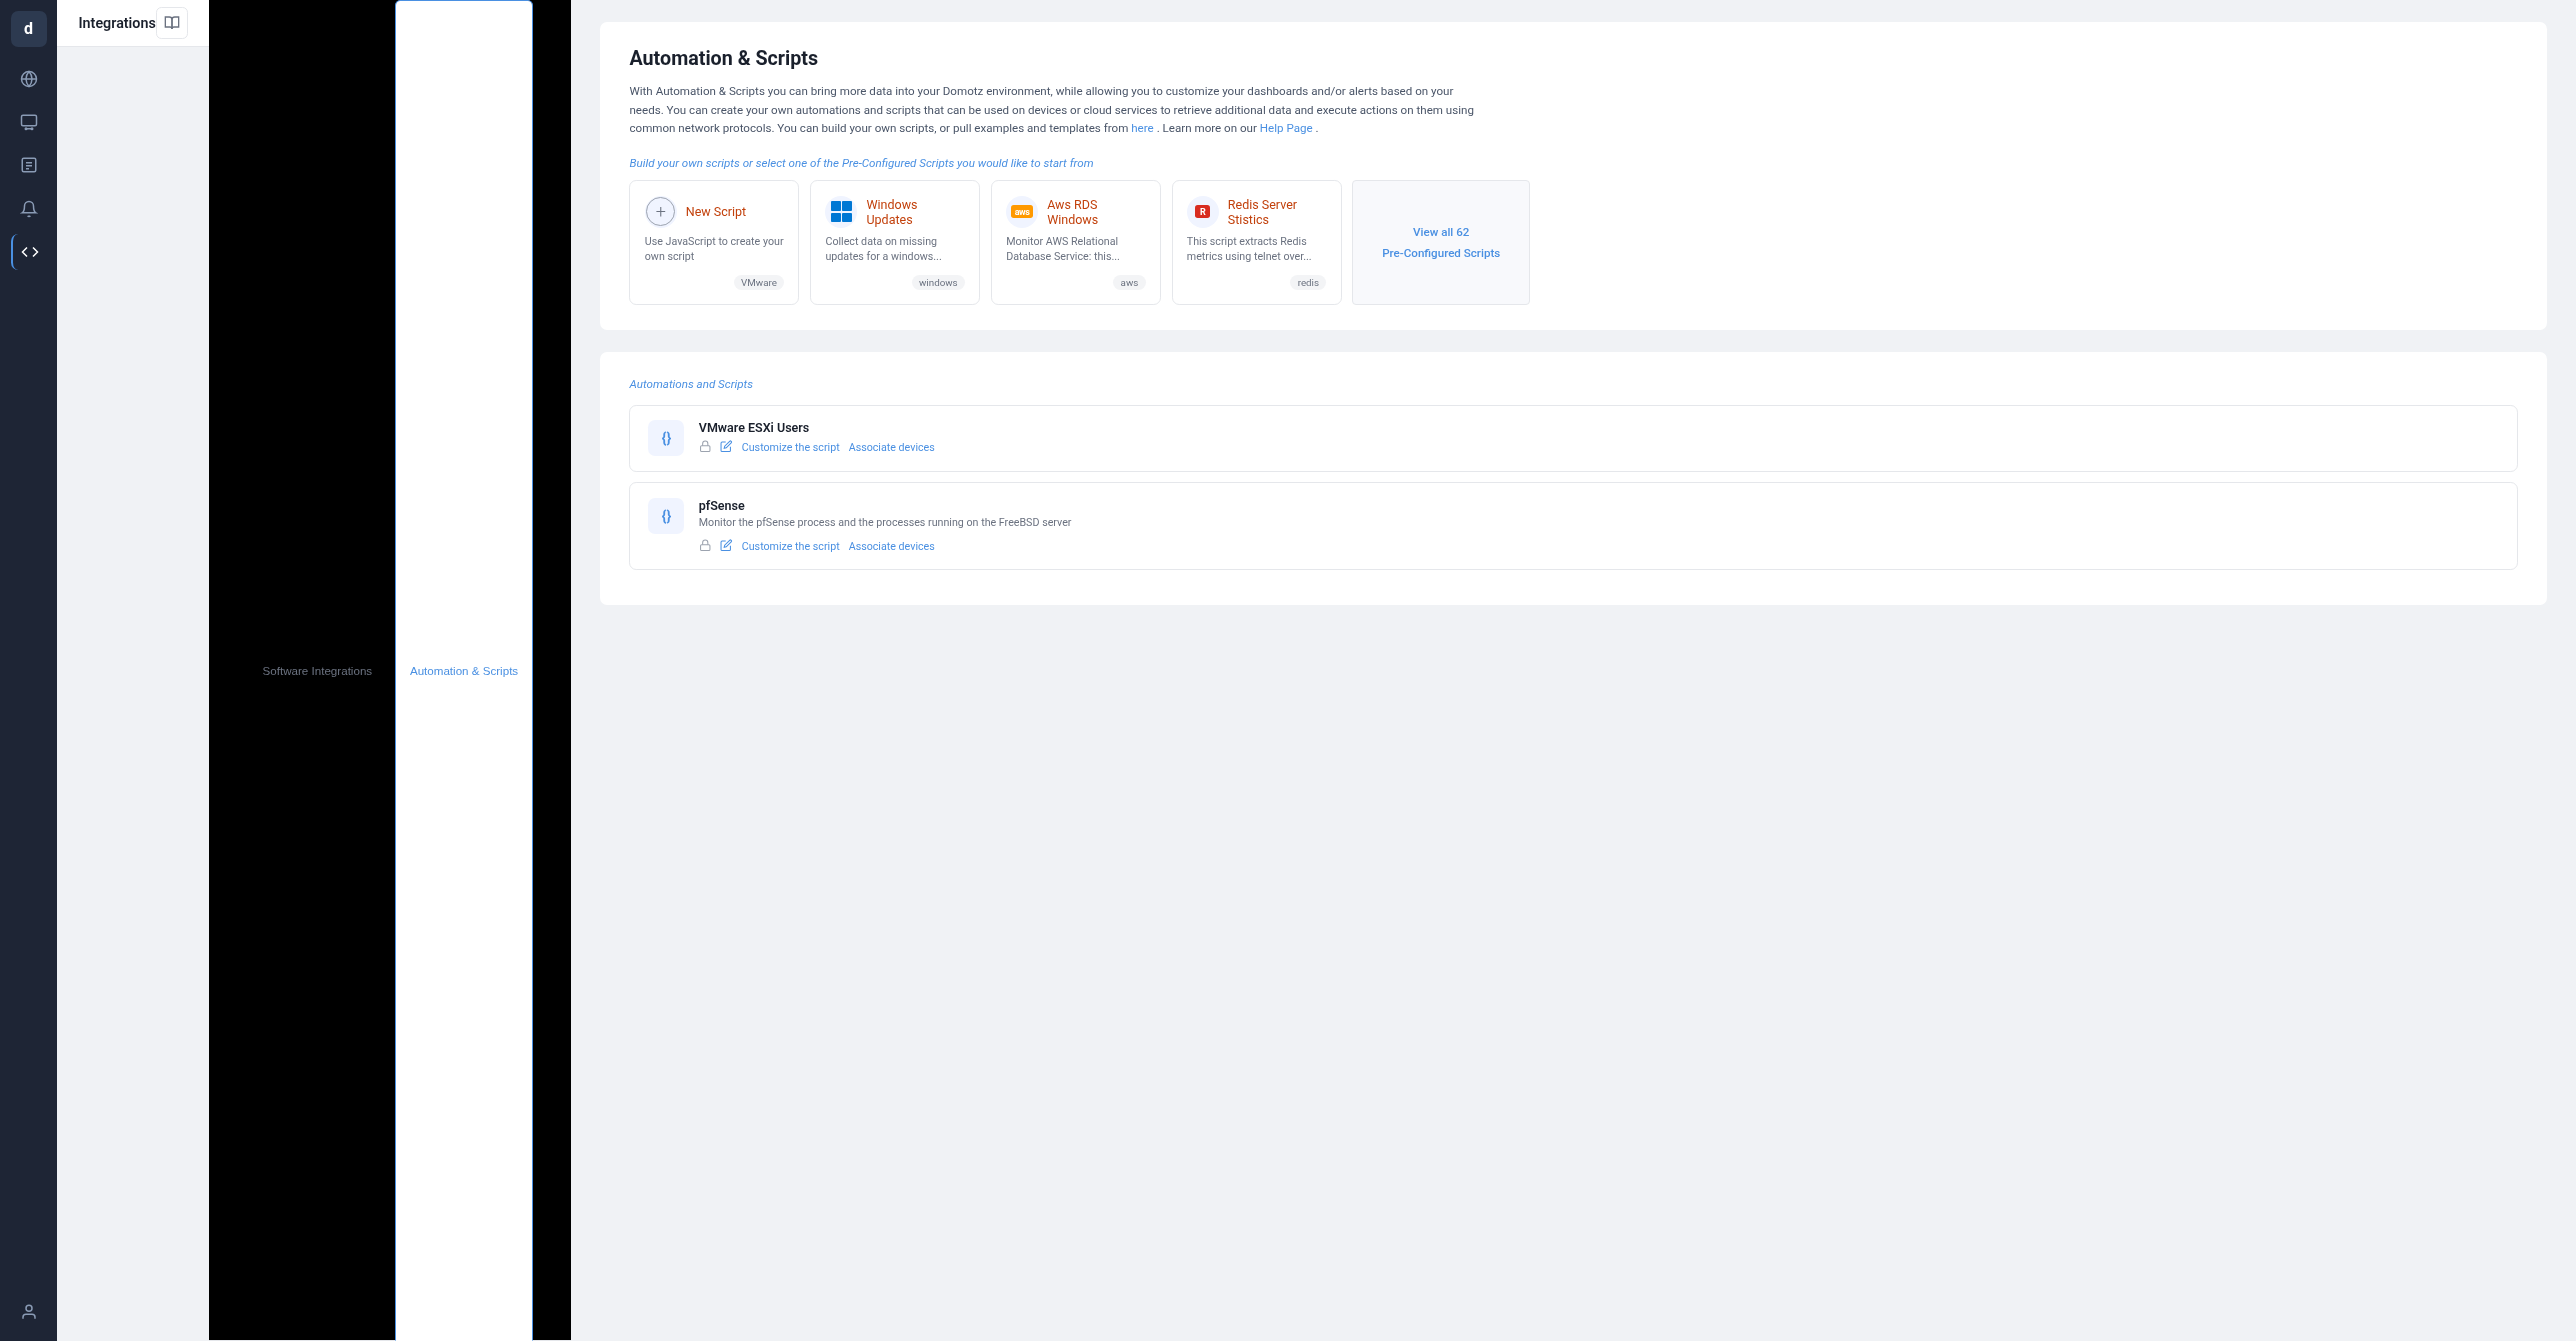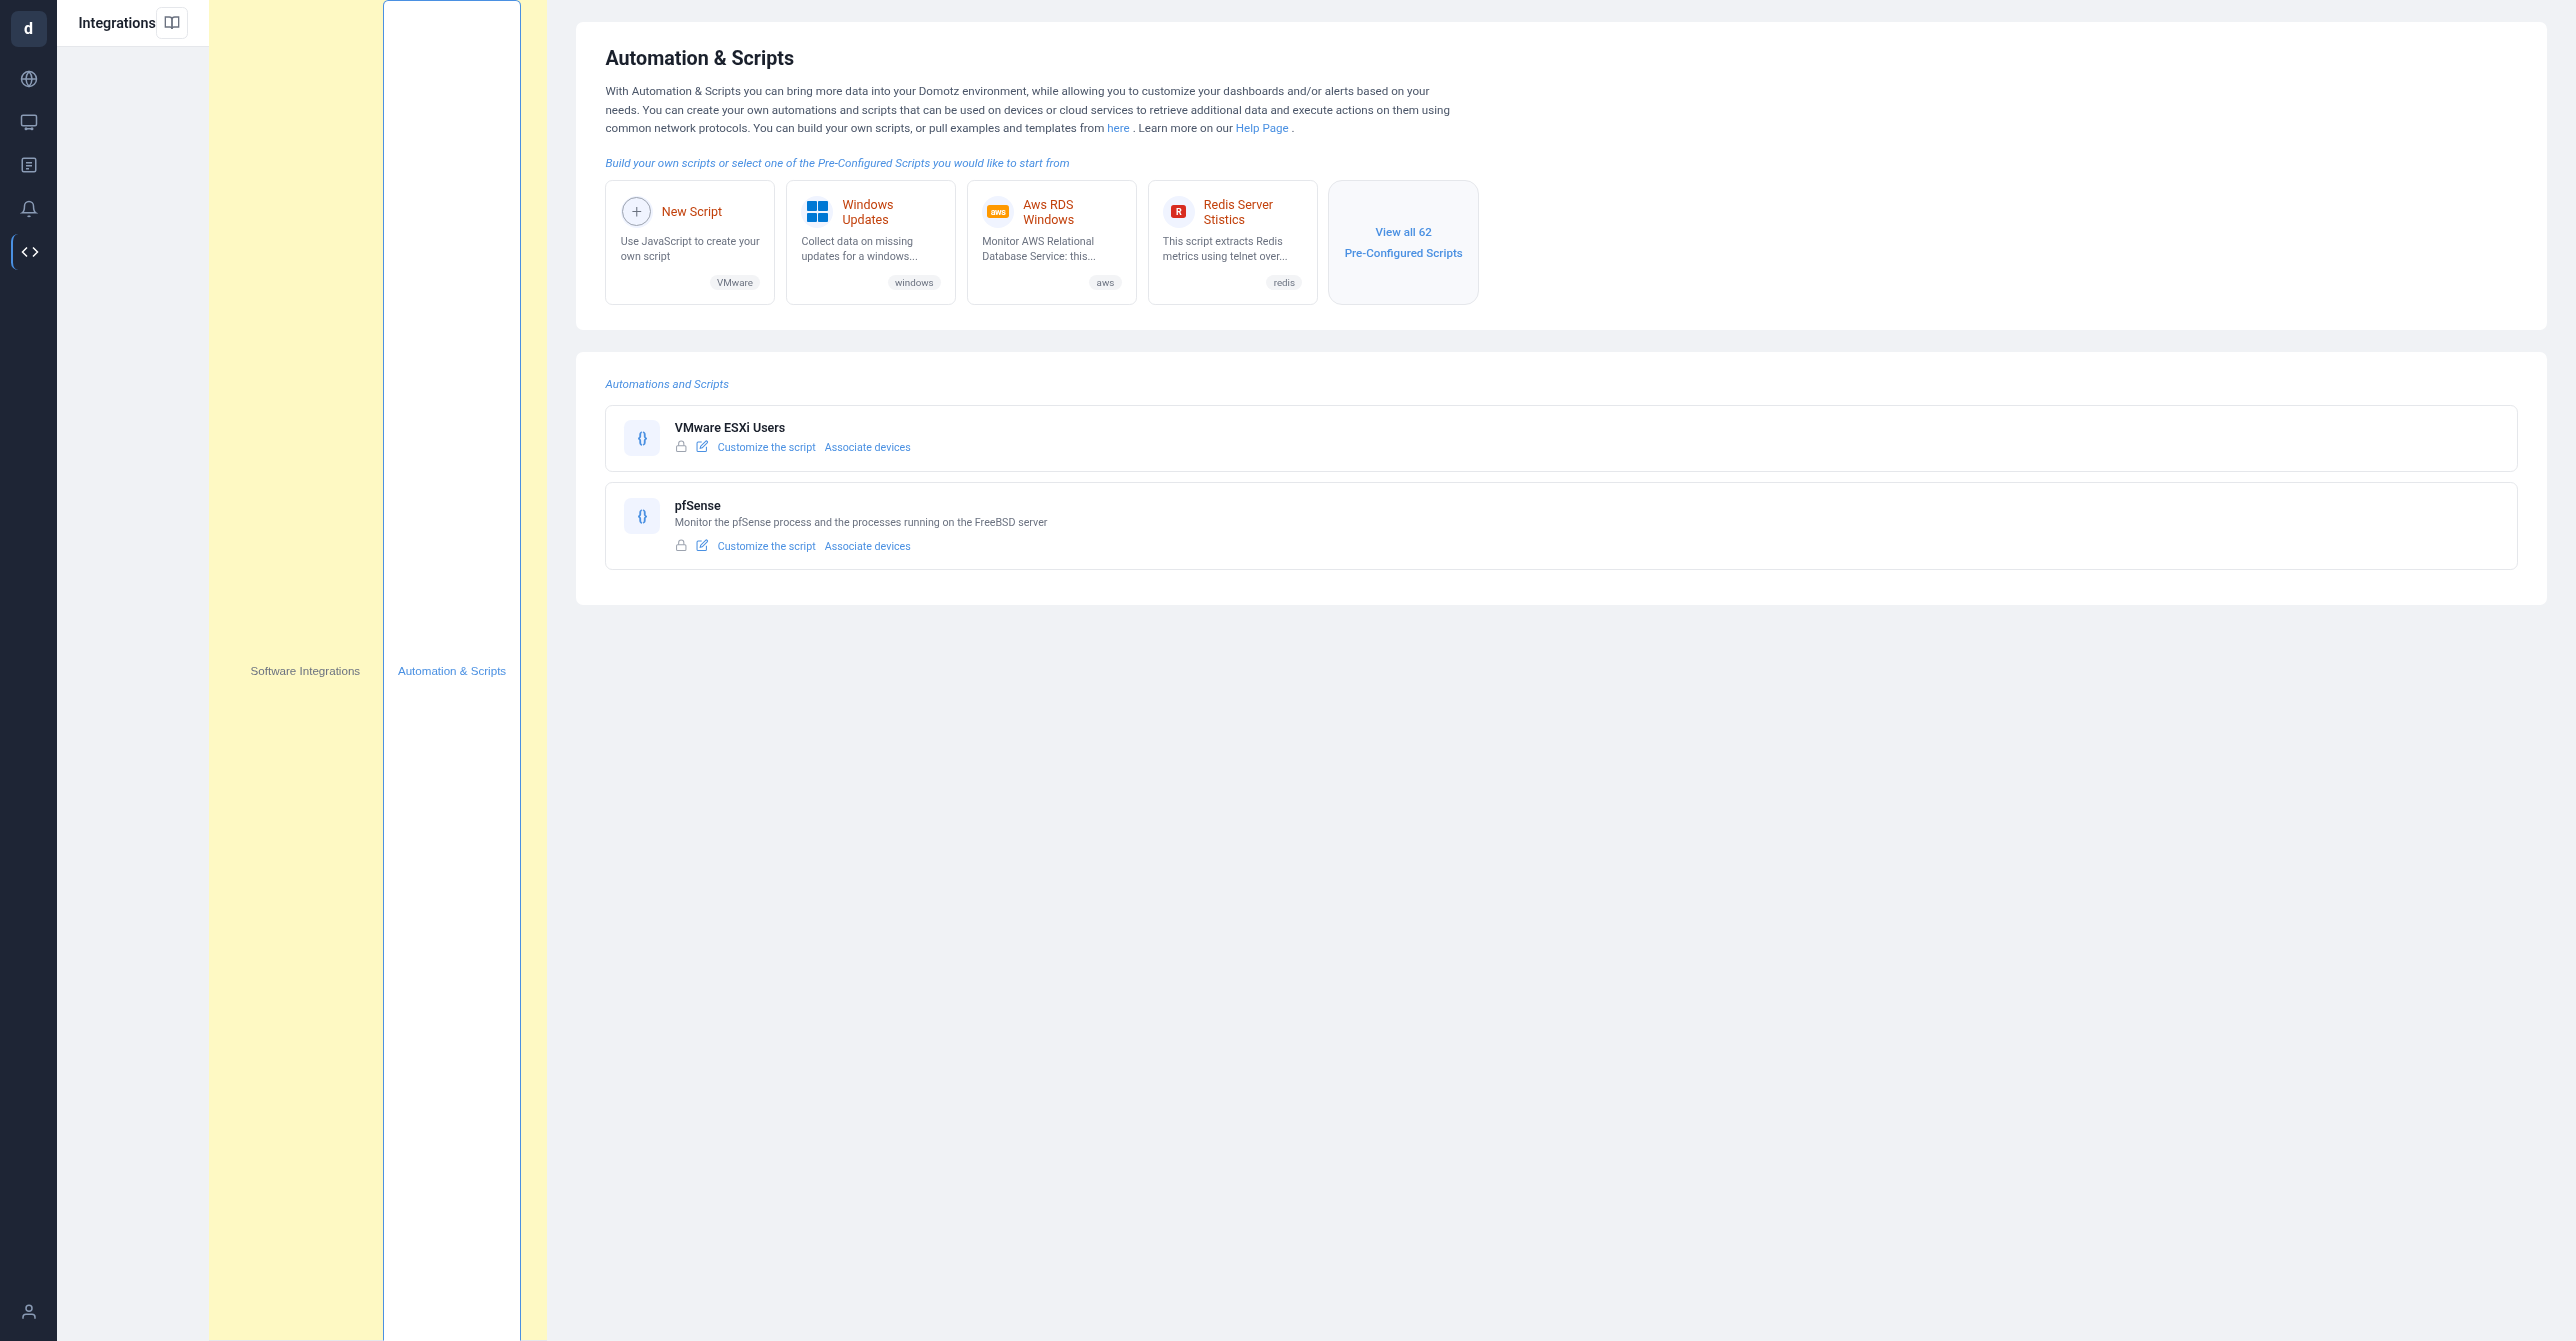--- a/index.html
+++ b/index.html
@@ -67,22 +67,22 @@
       width: 32px; height: 32px;
       border: 0.9px solid #e5e7eb;
       border-radius: 5.4px;
       display: flex; align-items: center; justify-content: center;
       color: #6b7280;
       cursor: pointer;
     }
 
     
     .tabs-bar {
-      background: #fef9c3;
-      padding: 0 26px;
+      background: #000000;
+      padding: 0 38px;
       display: flex;
       gap: 7.2px;
       border-bottom: 0.9px solid #e5e7eb;
       flex-shrink: 0;
       justify-content: space-between;
     }
     .tab-btn {
       padding: 10.7px 14.3px;
       font-size: 11.6px;
       border: 0.9px solid transparent;
@@ -190,22 +190,22 @@
       color: #6b7280;
       font-size: 9.8px;
       padding: 1.8px 7.2px;
       border-radius: 10.7px;
       margin-top: 7.2px;
     }
 
     .view-all-card {
       background: #f8f9fc;
       border: 0.9px solid #e5e7eb;
-      border-radius: 14px;
-      width: 151px;
+      border-radius: 4px;
+      width: 178px;
       min-height: 125px;
       display: flex;
       align-items: center;
       justify-content: center;
       cursor: pointer;
       flex-direction: column;
       gap: 7px;
     }
     .view-all-text {
       font-size: 11.6px;

